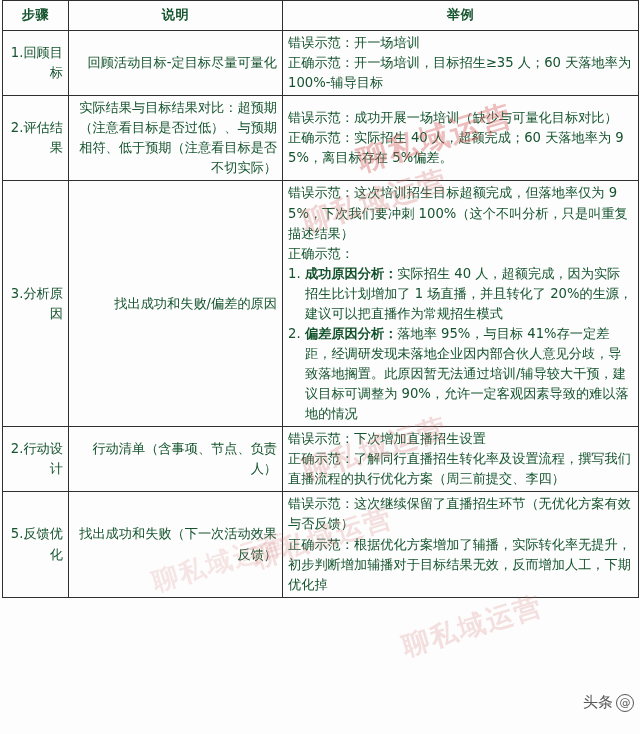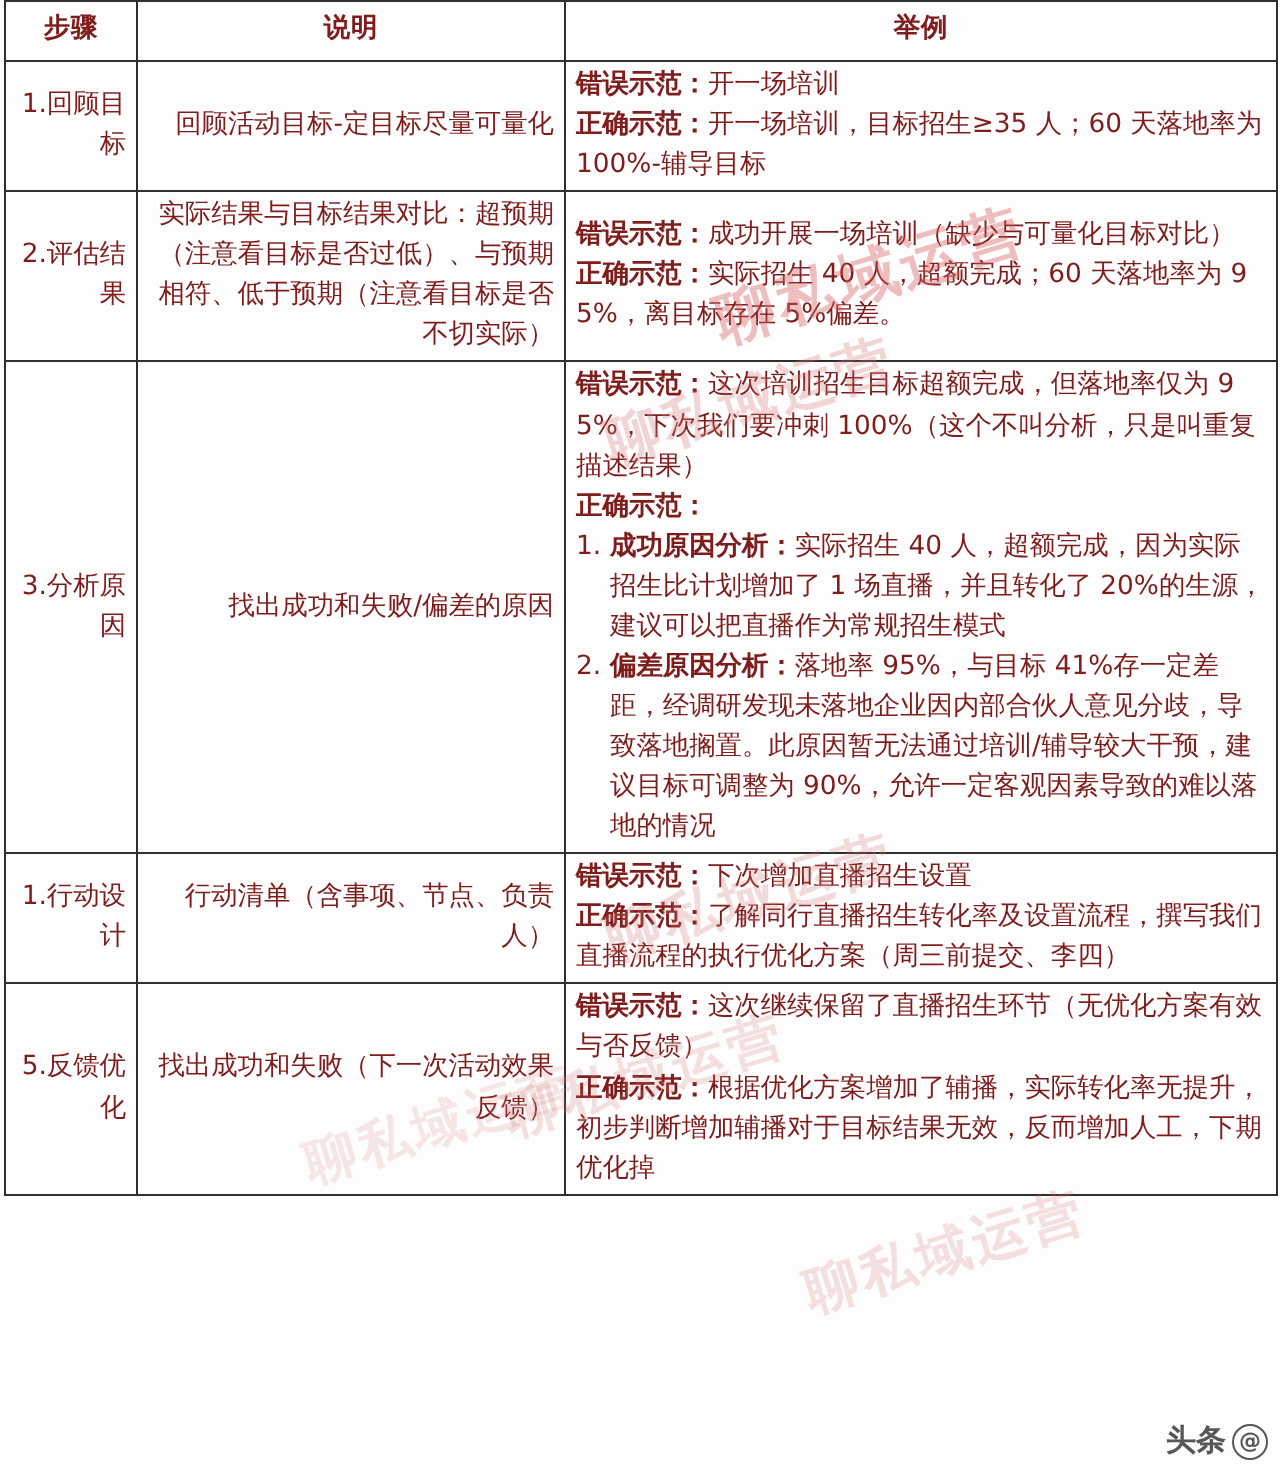--- a/index.html
+++ b/index.html
@@ -31,21 +31,21 @@
     position: relative;
     z-index: 2;
   }
 
   table.kpi td, table.kpi th {
     border: 1px solid #2f2f2f;
     vertical-align: middle;
     padding: 2px 5px;
     font-size: 13.2px;
     line-height: 1.52;
-    color: #7f1d1d;
+    color: #14532d;
     background: transparent;
   }
 
   col.c-step  { width: 66px; }
   col.c-desc  { width: 214px; }
   col.c-ex    { width: 356px; }
 
   thead th {
     text-align: center;
     font-weight: bold;
@@ -69,21 +69,21 @@
   }
   td.ex {
     text-align: left;
     font-size: 13.2px;
     line-height: 1.56;
     word-break: break-all;
     padding: 3px 5px 3px 6px;
   }
 
   .ex p { margin: 0; }
-  .ex .lbl { font-weight: bold; }
+  .ex .lbl { font-weight: normal; }
   .ex .num { display: block; text-indent: 0; padding-left: 17px; position: relative; }
   .ex .num .idx { position: absolute; left: 0; top: 0; }
   .ex .num .sub { font-weight: bold; }
 
   
   .wm-red {
     position: absolute;
     z-index: 3;
     color: rgba(214, 96, 96, 0.40);
     font-size: 30px;
@@ -98,28 +98,28 @@
   .wm-red.b { left: 300px; top: 182px; font-size: 28px; color: rgba(216, 120, 120, 0.30); }
   .wm-red.c { left: 300px; top: 430px; font-size: 28px; color: rgba(216, 120, 120, 0.26); }
   .wm-red.d { left: 250px; top: 520px; font-size: 27px; color: rgba(216, 120, 120, 0.22); }
   .wm-red.e { left: 400px; top: 608px; font-size: 27px; color: rgba(216, 120, 120, 0.22); }
   .wm-red.f { left: 150px; top: 545px; font-size: 26px; color: rgba(216, 120, 120, 0.18); }
 
   
   .wm-toutiao {
     position: absolute;
     right: 6px;
-    bottom: 4px;
+    bottom: 22px;
     z-index: 6;
     display: flex;
     align-items: center;
     gap: 3px;
     color: rgba(40,40,40,0.78);
     font-size: 15px;
-    font-weight: bold;
+    font-weight: normal;
     pointer-events: none;
     white-space: nowrap;
   }
   .wm-toutiao .tt-mark { font-size: 15px; }
   .wm-toutiao .tt-at {
     display: inline-flex;
     align-items: center;
     justify-content: center;
     width: 16px; height: 16px;
     border: 1.4px solid rgba(40,40,40,0.78);
@@ -174,21 +174,21 @@
           <td class="step">3.分析原因</td>
           <td class="desc">找出成功和失败/偏差的原因</td>
           <td class="ex">
             <p><span class="lbl">错误示范：</span><span>这次培训招生目标超额完成，但落地率仅为 95%，下次我们要冲刺 100%（这个不叫分析，只是叫重复描述结果）</span></p>
             <p><span class="lbl">正确示范：</span><span></span></p>
             <p class="num"><span class="idx">1.</span><span class="sub">成功原因分析：</span><span>实际招生 40 人，超额完成，因为实际招生比计划增加了 1 场直播，并且转化了 20%的生源，建议可以把直播作为常规招生模式</span></p>
             <p class="num"><span class="idx">2.</span><span class="sub">偏差原因分析：</span><span>落地率 95%，与目标 41%存一定差距，经调研发现未落地企业因内部合伙人意见分歧，导致落地搁置。此原因暂无法通过培训/辅导较大干预，建议目标可调整为 90%，允许一定客观因素导致的难以落地的情况</span></p>
           </td>
         </tr>
         <tr>
-          <td class="step">1.行动设计</td>
+          <td class="step">2.行动设计</td>
           <td class="desc">行动清单（含事项、节点、负责人）</td>
           <td class="ex">
             <p><span class="lbl">错误示范：</span><span>下次增加直播招生设置</span></p>
             <p><span class="lbl">正确示范：</span><span>了解同行直播招生转化率及设置流程，撰写我们直播流程的执行优化方案（周三前提交、李四）</span></p>
           </td>
         </tr>
         <tr>
           <td class="step">5.反馈优化</td>
           <td class="desc">找出成功和失败（下一次活动效果反馈）</td>
           <td class="ex">

